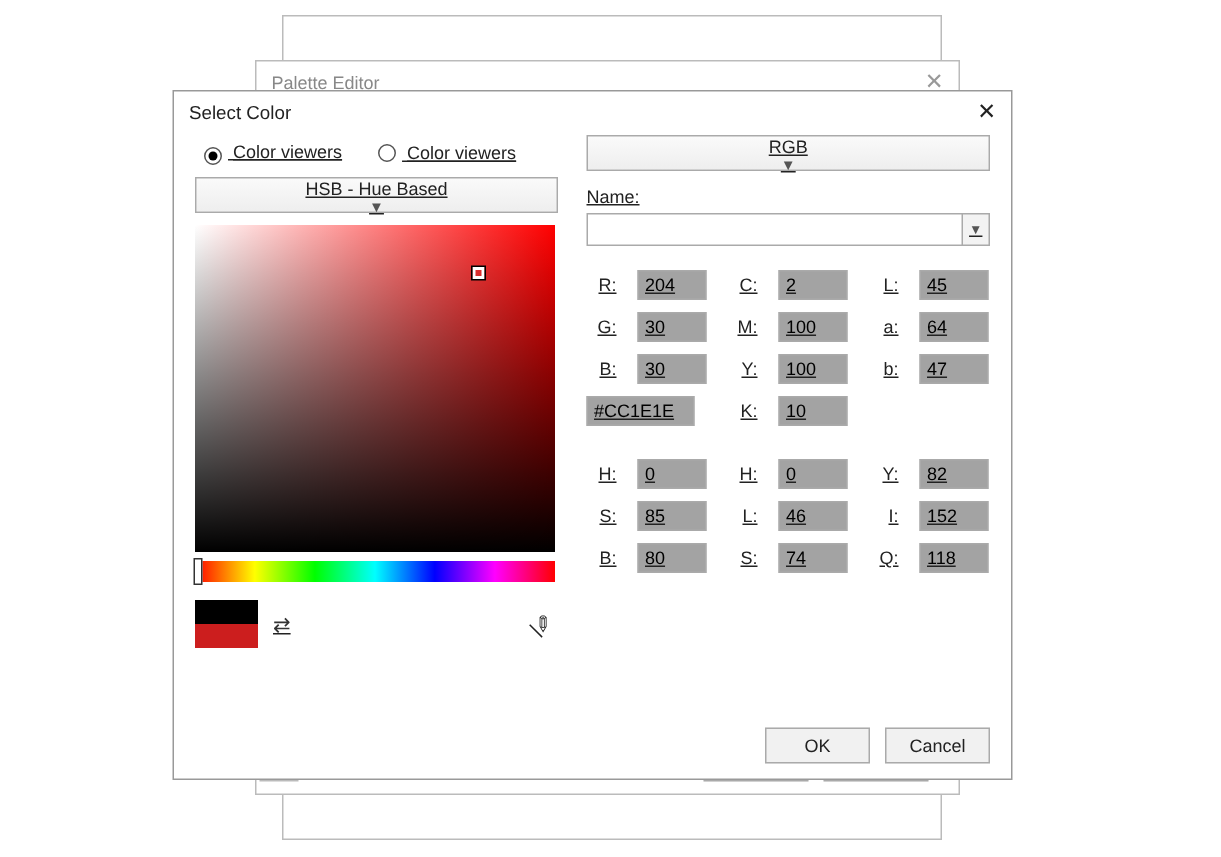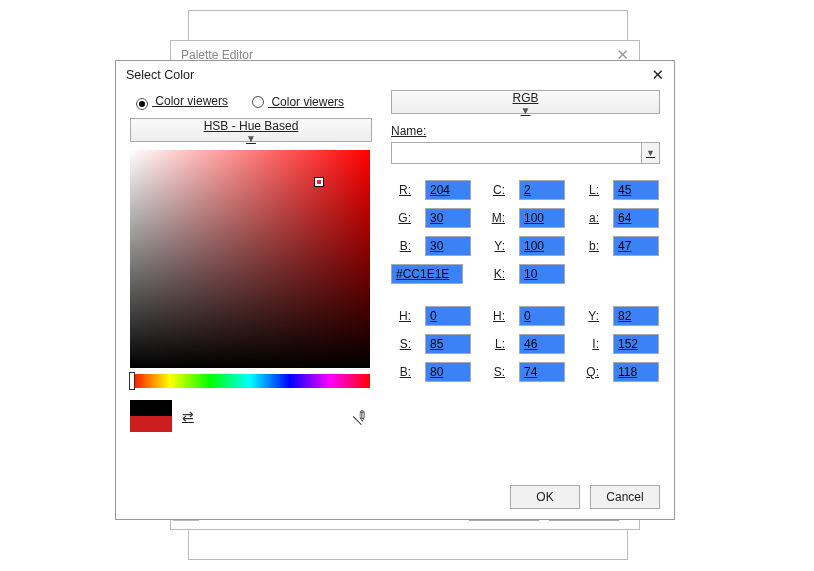--- a/index.html
+++ b/index.html
@@ -181,21 +181,21 @@
     row-gap: 8px;
     align-items: center;
   }
   .vals .lab { text-align: right; font-size: 12px; }
   .vals input {
     height: 20px;
     width: 46px;
     border: 1px solid #aaa;
     font-size: 12px;
     padding: 0 4px;
-    background: #3b82f6;
+    background: #a3a3a3;
     font-family: inherit;
   }
   .hex {
     grid-column: 1 / span 2;
     width: 72px !important;
   }
   .gap-row { height: 6px; grid-column: 1 / -1; }
 
   .w2-footer {
     position: absolute;

